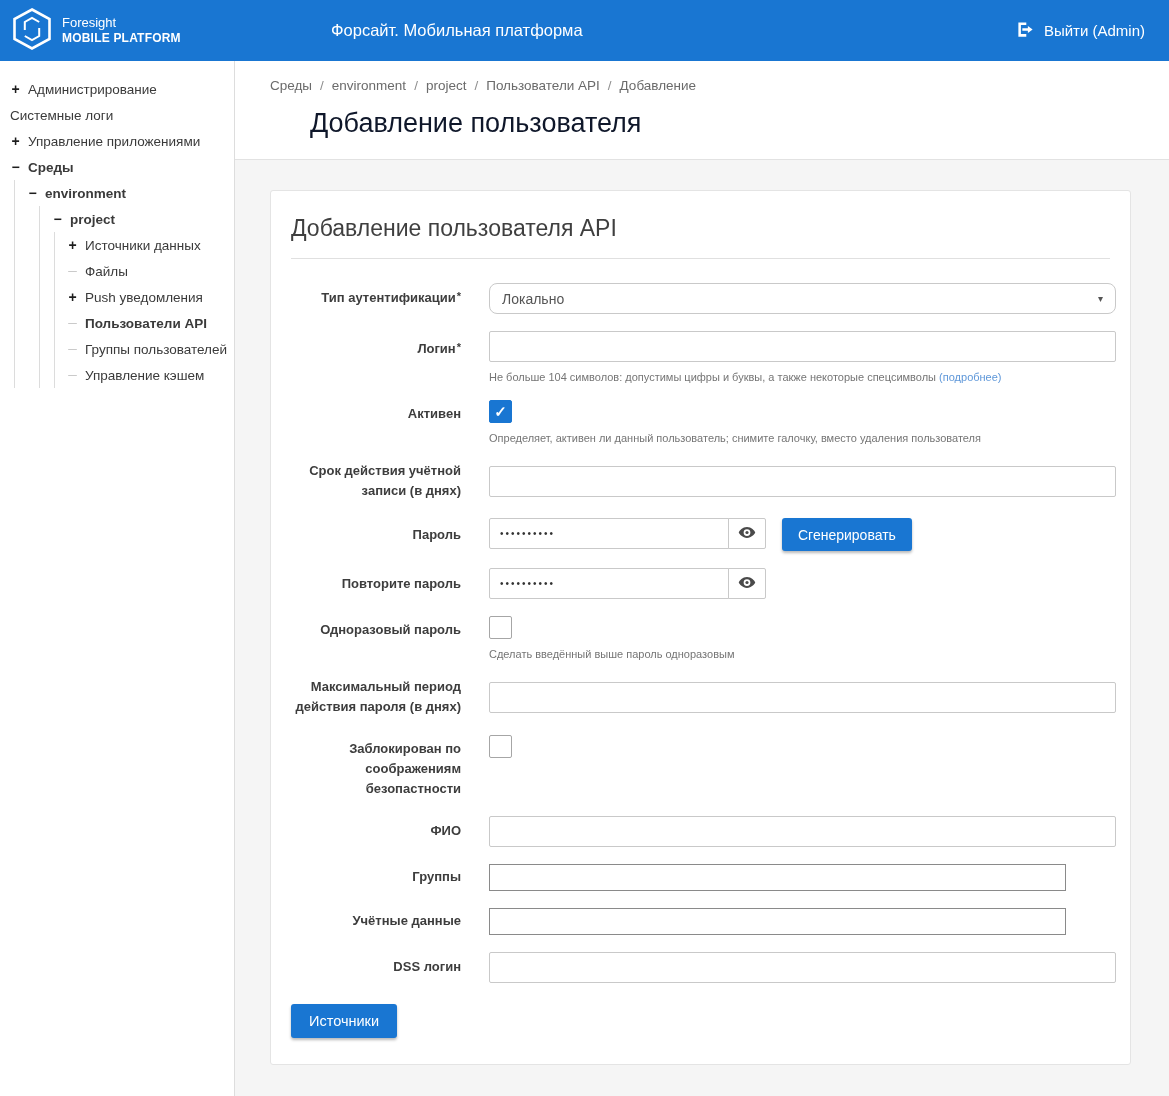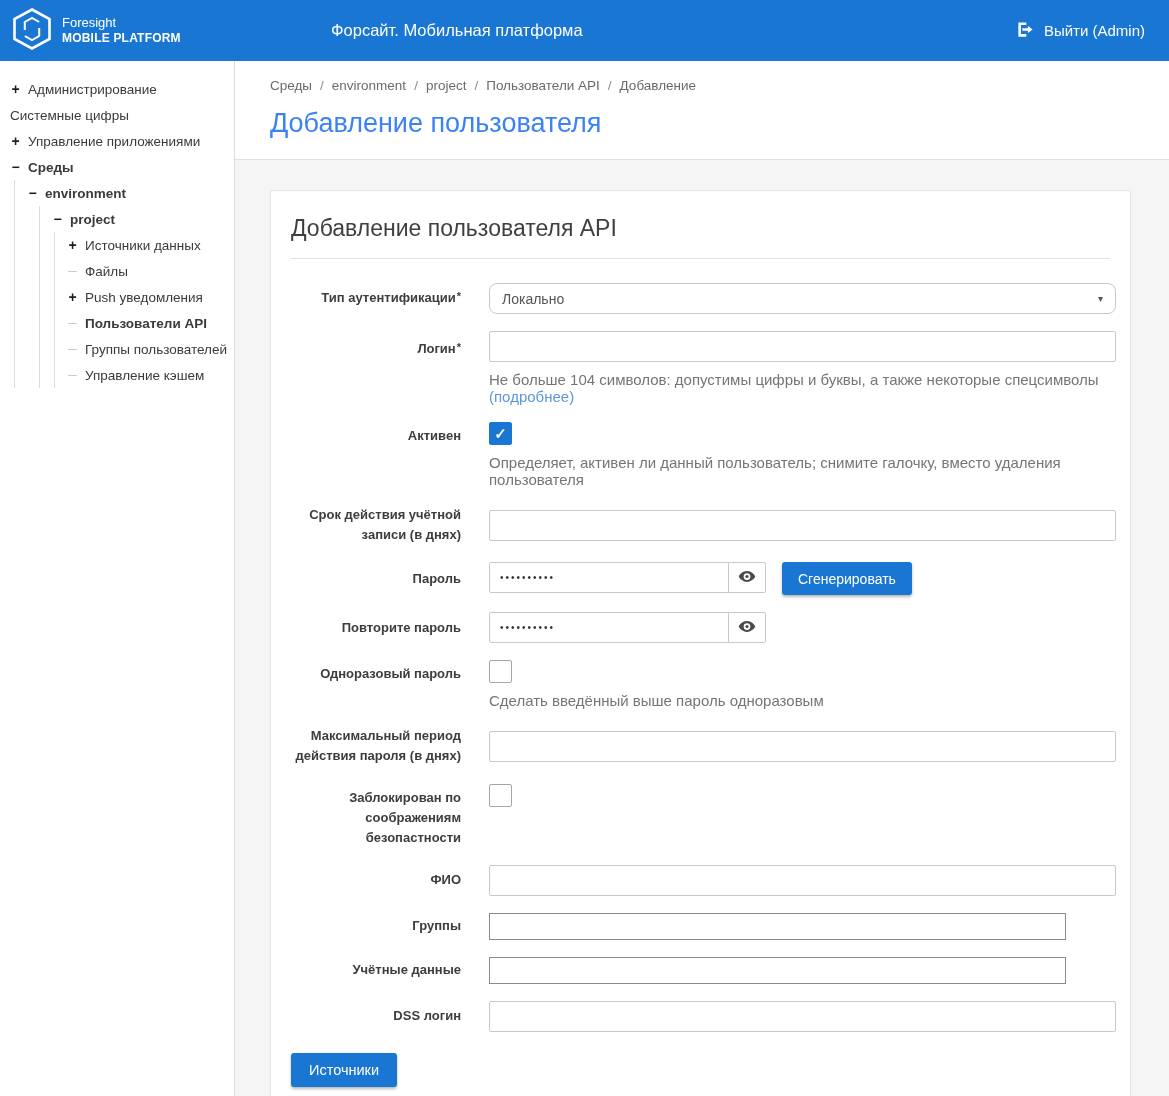--- a/index.html
+++ b/index.html
@@ -55,21 +55,21 @@
   .t1 { margin-left: 14px; }
   .t2 { margin-left: 24px; }
   .t3 { margin-left: 14px; }
   .tree .s-item { padding-left: 12px; }
 
   
   .page-head { background: #fff; padding: 17px 0 20px 35px; border-bottom: 1px solid #e2e2e2; }
   .breadcrumb { display: flex; gap: 8px; font-size: 13.5px; color: #6b6b6b; align-items: center; }
   .breadcrumb .crumb { cursor: pointer; }
   .breadcrumb .sep { color: #8f8f8f; }
-  .page-title { margin-top: 15px; font-size: 27px; font-weight: 400; color: #3b82f6; }
+  .page-title { margin-top: 15px; font-size: 27px; font-weight: 400; color: #0f172a; margin-left: 40px; }
 
   
   .content { padding: 30px 38px 0 35px; flex: 1; }
   .card {
     background: #fff; border: 1px solid #e4e4e4; border-radius: 3px;
     padding: 20px 20px 26px;
   }
   .card-title {
     font-size: 23px; font-weight: 400; color: #3f3f3f;
     padding: 4px 0 16px; border-bottom: 1px solid #e0e0e0; margin-bottom: 24px;
@@ -121,21 +121,21 @@
   .btn.save { height: 34px; padding: 0 18px; margin-top: 4px; font-size: 14.5px; }
 
   .checkbox {
     width: 23px; height: 23px; border: 1px solid #a6a6a6; border-radius: 2px;
     background: #fff; display: flex; align-items: center; justify-content: center; cursor: pointer;
   }
   .checkbox.checked { background: var(--brand, #1976d2); border-color: var(--brand, #1976d2); }
   .checkbox .check { color: #fff; font-size: 15px; font-weight: bold; line-height: 1; display: none; }
   .checkbox.checked .check { display: block; }
 
-  .helper { font-size: 15px; color: #757575; margin-top: 9px; }
+  .helper { font-size: 11px; color: #757575; margin-top: 9px; }
   .helper .link { color: var(--link, #5e97d9); text-decoration: none; cursor: pointer; }
 </style>
 </head>
 <body>
 
 <div class="header">
   <div class="logo">
     <span>
       <svg width="40" height="42" viewBox="0 0 40 42" fill="none" stroke="#fff">
         <path d="M20 1.5 37.5 11v20L20 40.5 2.5 31V11Z" stroke-width="2.6"></path>
@@ -161,21 +161,21 @@
 </div>
 
 <div class="app">
 
   <nav class="sidebar">
     <div class="s-item">
       <span class="ico plusminus">+</span>
       <span>Администрирование</span>
     </div>
     <div class="s-item">
-      <span>Системные цифры</span>
+      <span>Системные логи</span>
     </div>
     <div class="s-item">
       <span class="ico plusminus">+</span>
       <span>Управление приложениями</span>
     </div>
     <div class="s-item bold">
       <span class="ico plusminus">−</span>
       <span>Среды</span>
     </div>
     <div class="tree t1">

